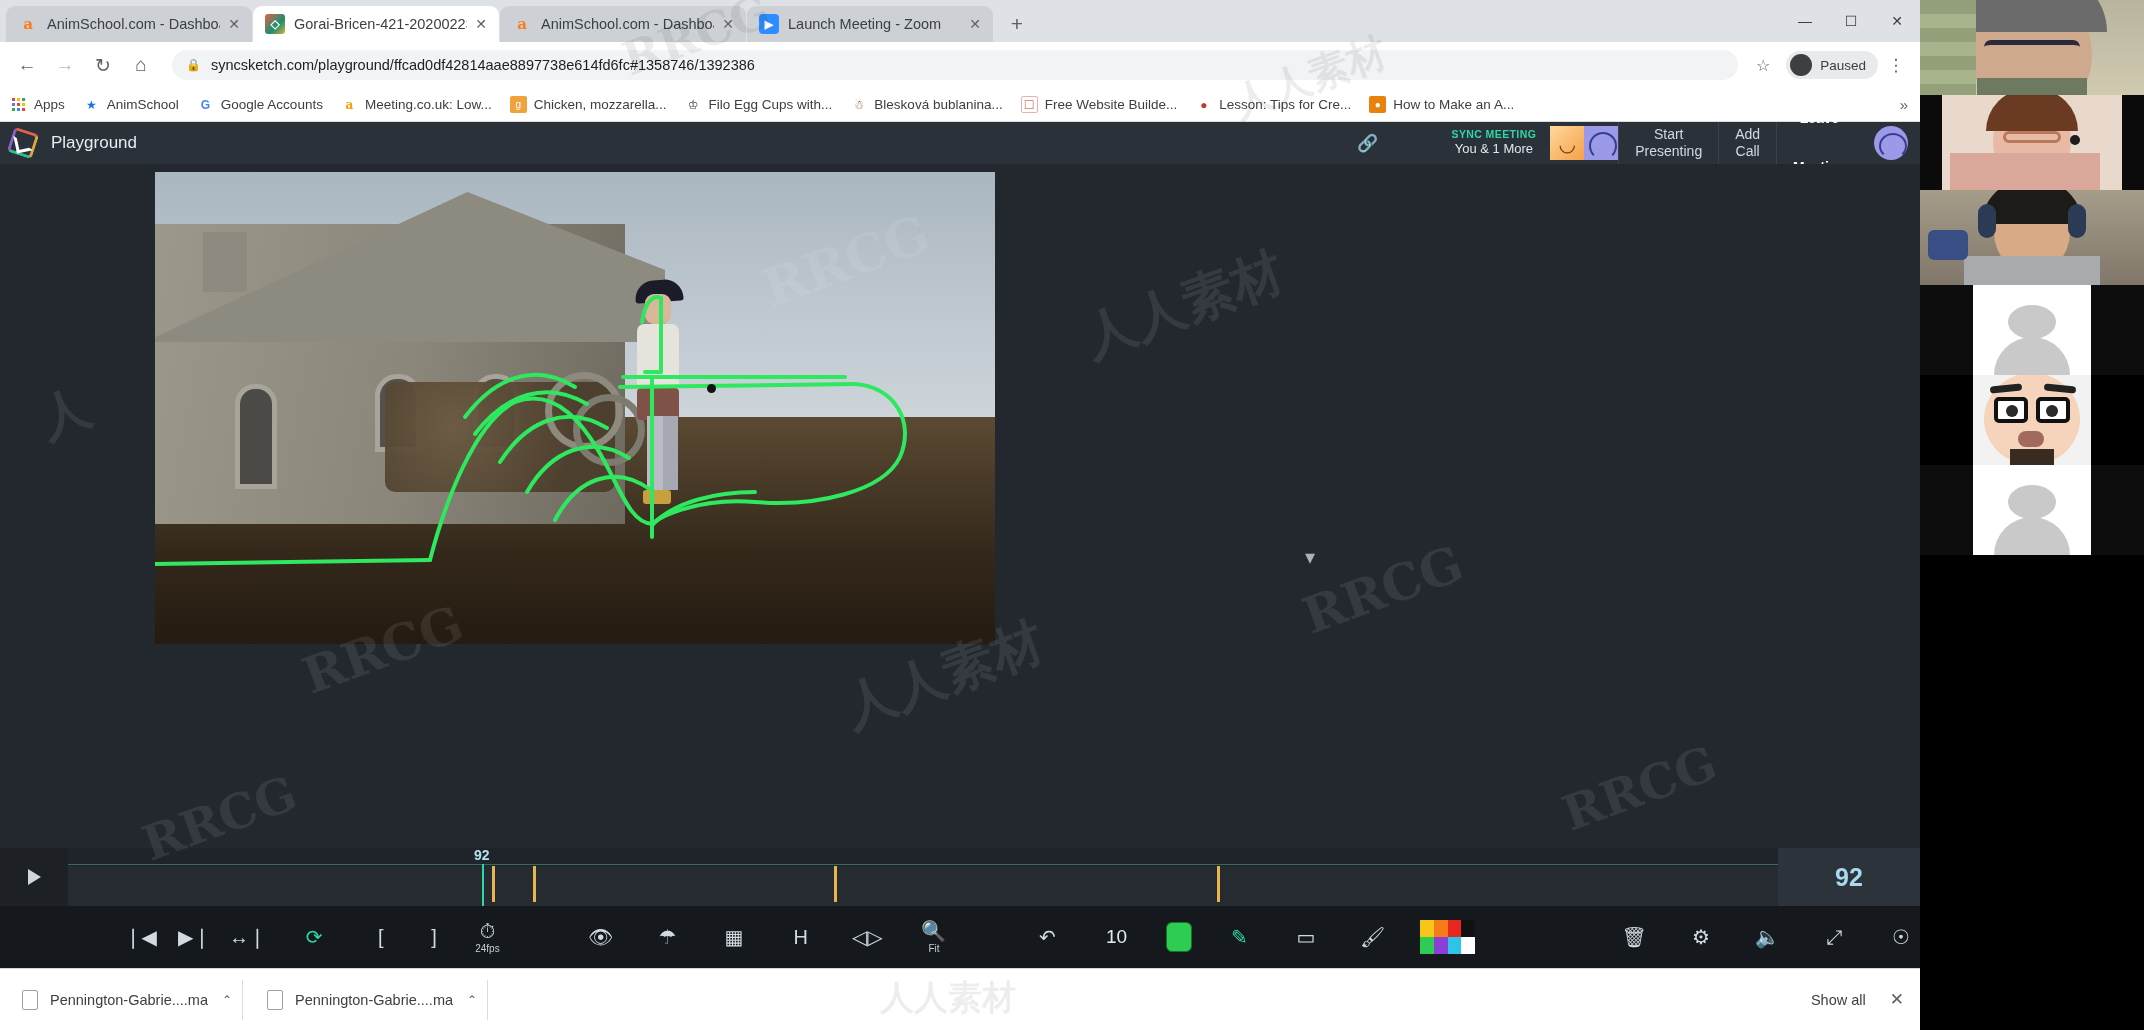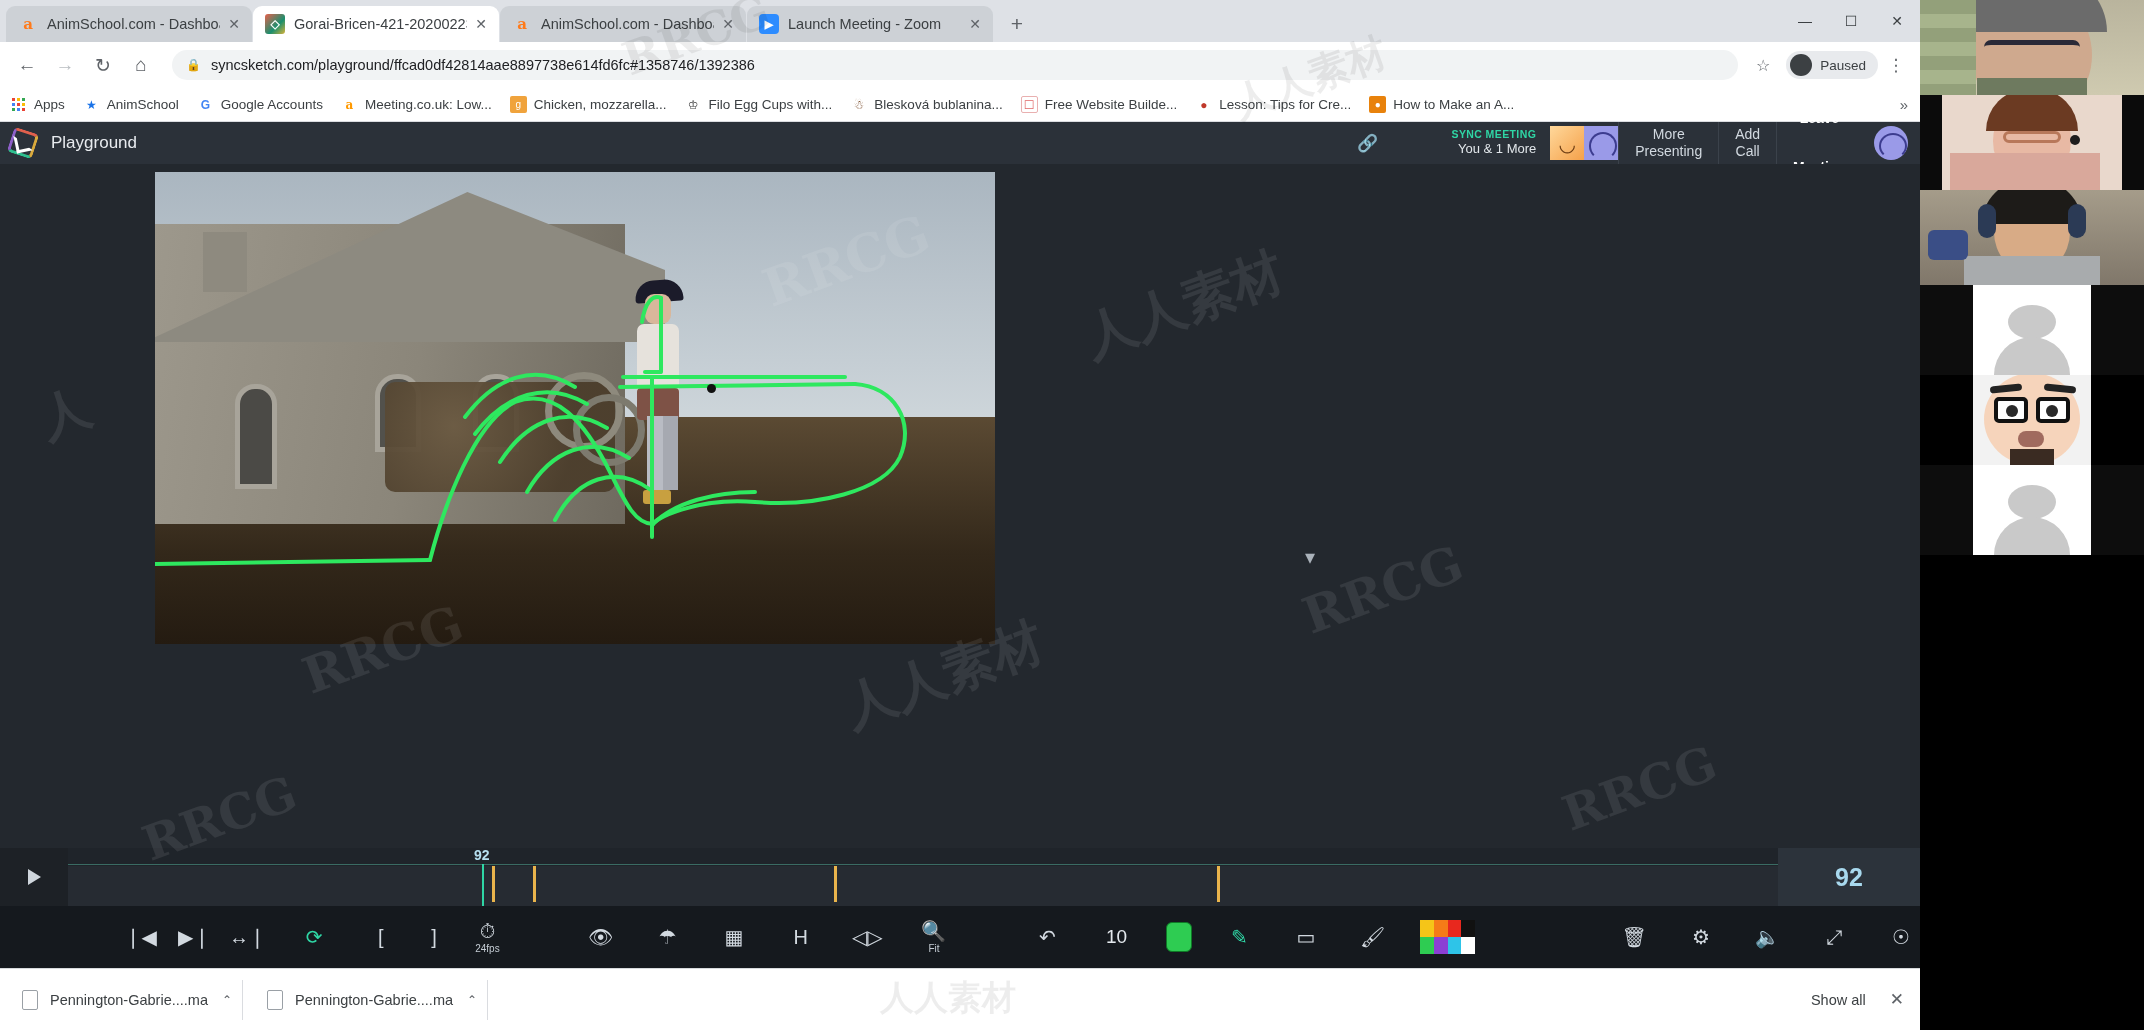--- a/index.html
+++ b/index.html
@@ -181,21 +181,21 @@
     display: flex; align-items: center;
   }
   .link-icon {
     width: 40px; height: 42px; color: #c4ccd4;
     display: flex; align-items: center; justify-content: center;
     font-size: 17px; margin-right: 50px;
   }
   .sync-block {
     display: flex; align-items: center; height: 42px;
   }
-  .sync-text { text-align: right; padding: 0 14px; line-height: 1.25; }
+  .sync-text { text-align: center; padding: 0 14px; line-height: 1.25; }
   .sync-label { font-size: 10.5px; color: #2fd6a5; font-weight: bold; letter-spacing: .4px; }
   .sync-sub { font-size: 13px; color: #e1e6ea; }
   .sync-avatars { display: flex; height: 34px; }
   .av { width: 34px; height: 34px; }
   .av-smiley {
     background: linear-gradient(135deg,#ffd89b,#f5a14a);
     position: relative;
   }
   .av-smiley::before {
     content: "◡"; position: absolute; left: 0; right: 0; top: 6px;
@@ -656,21 +656,21 @@
             <div class="sync-text">
               <div class="sync-label">SYNC MEETING</div>
               <div class="sync-sub">You &amp; 1 More</div>
             </div>
             <div class="sync-avatars">
               <span class="av av-smiley"></span>
               <span class="av av-toon"></span>
             </div>
           </div>
           <div class="hdr-btn">
-            <span>More</span>
+            <span>Start</span>
             <span>Presenting</span>
           </div>
           <div class="hdr-btn">
             <span>Add</span>
             <span>Call</span>
           </div>
           <div class="hdr-btn strong">
             <span>Leave</span>
             <span>Meeting</span>
           </div>

